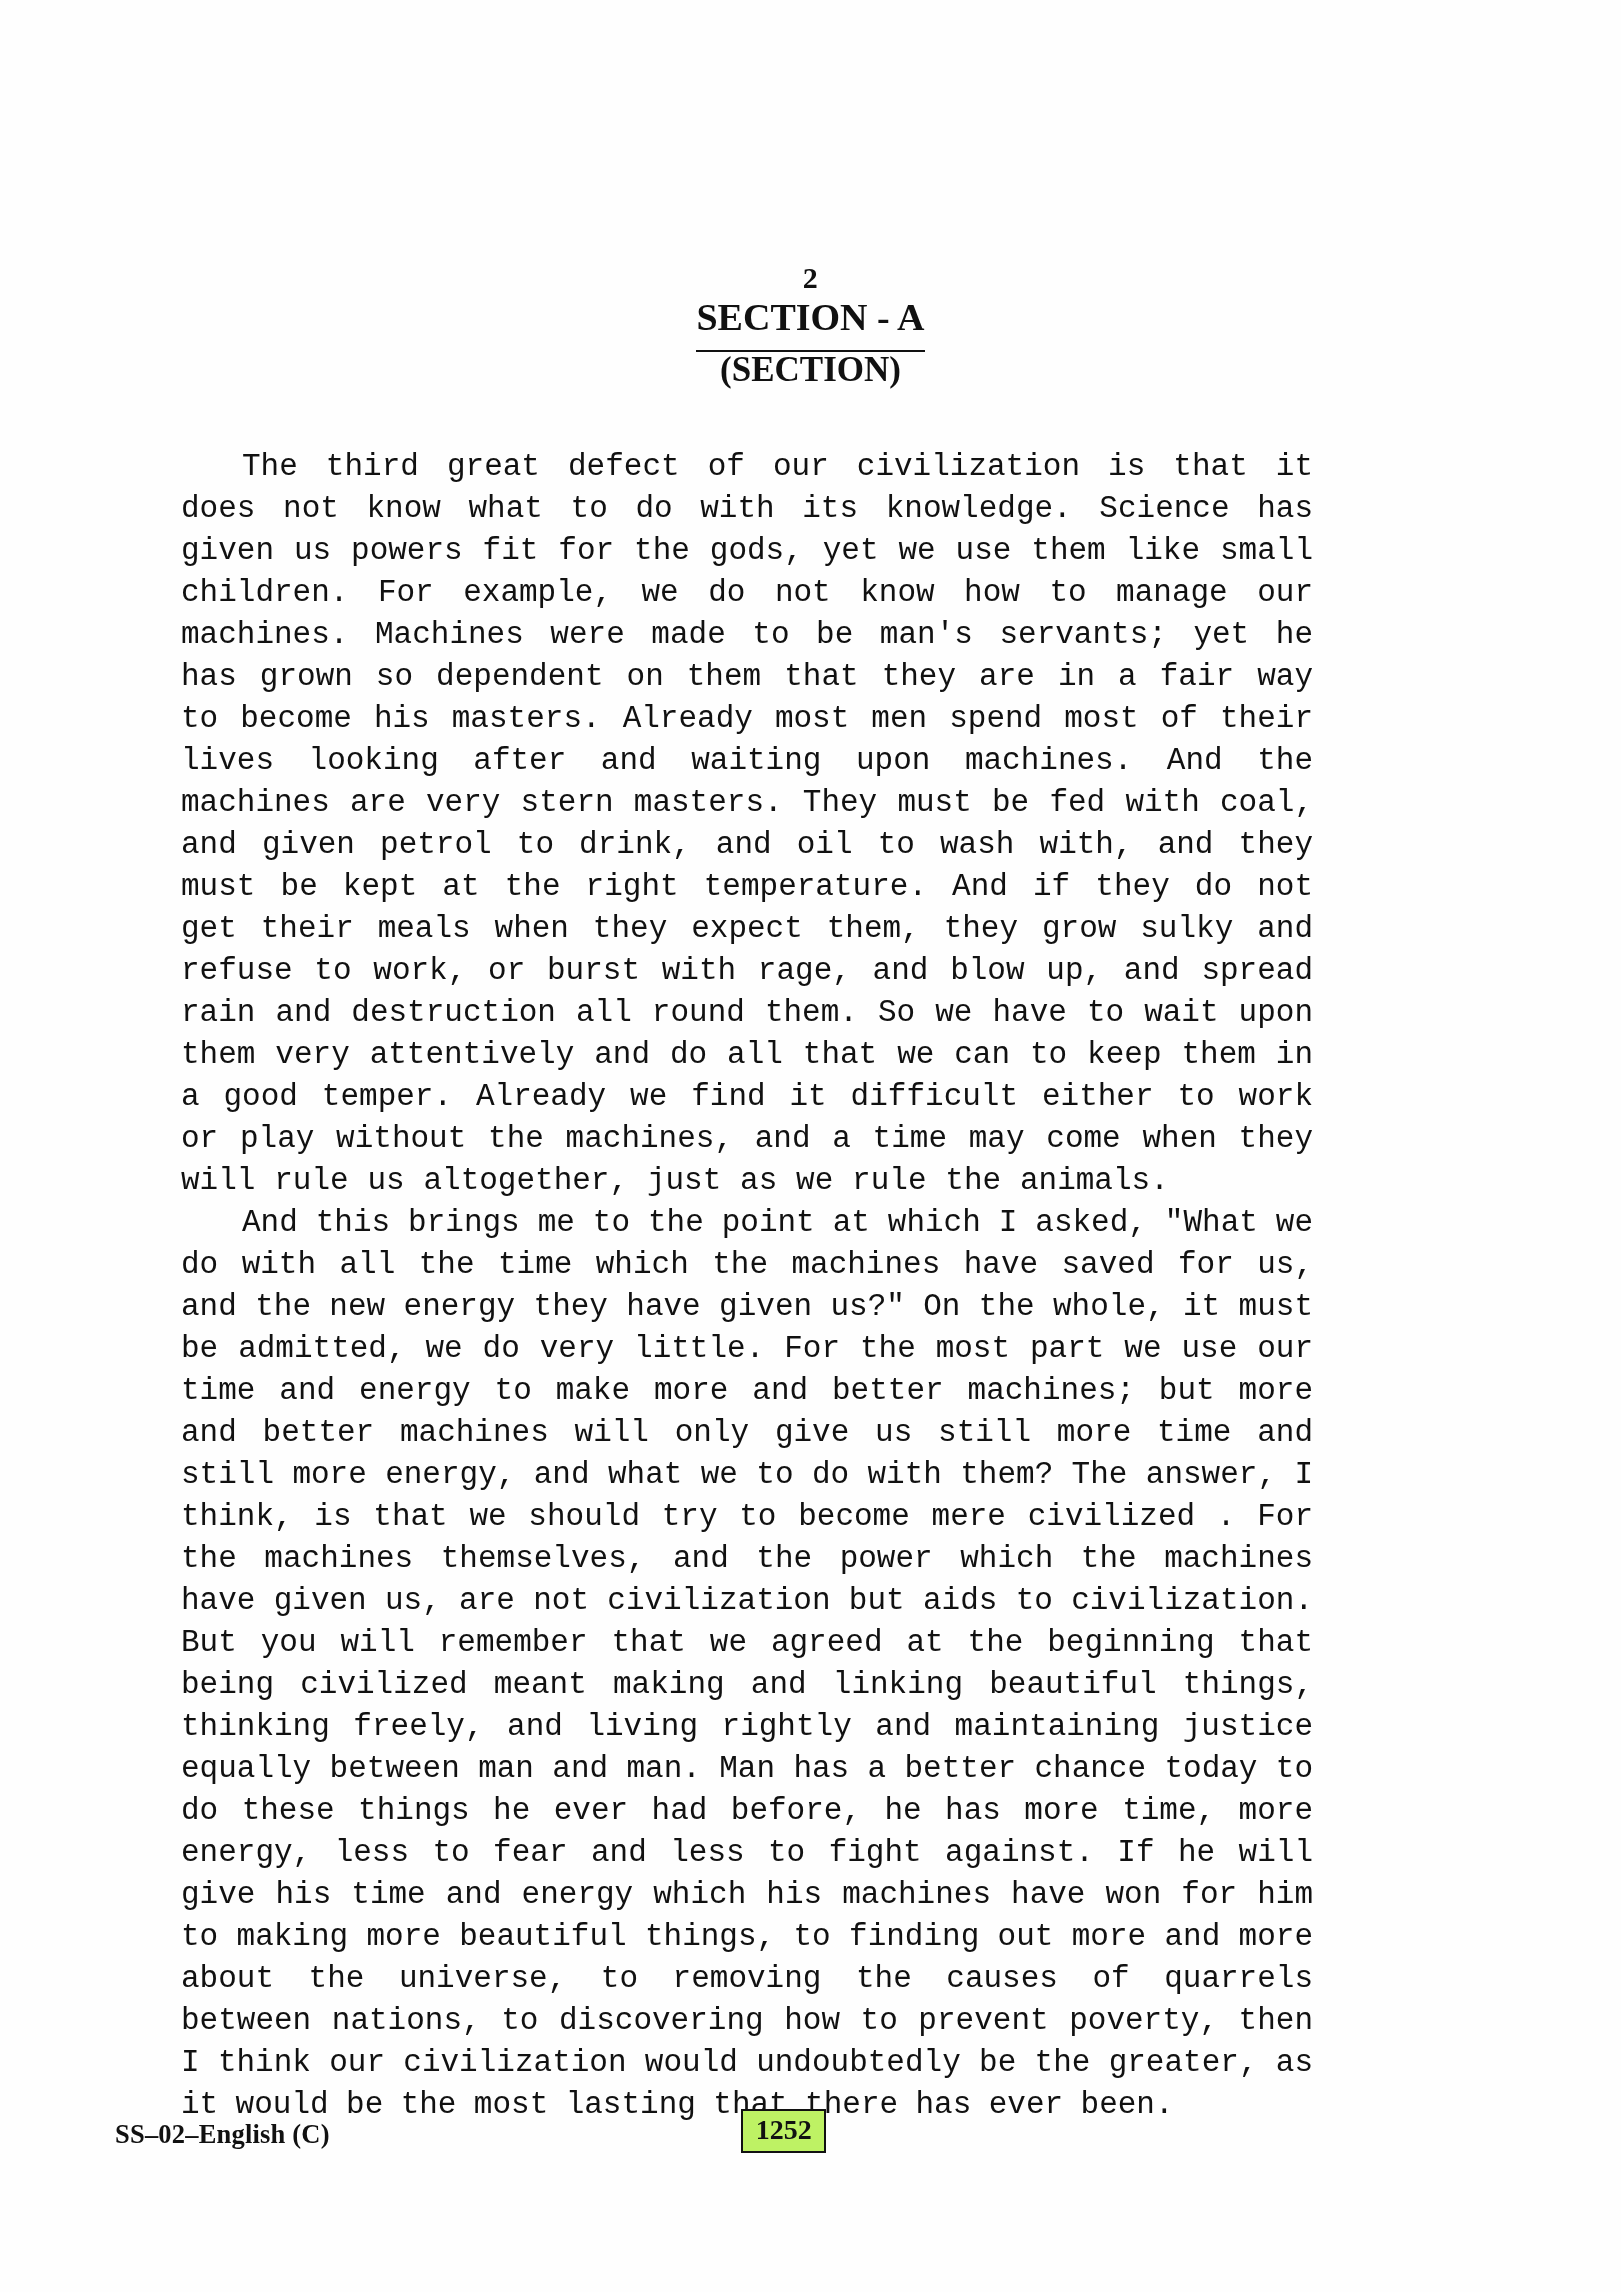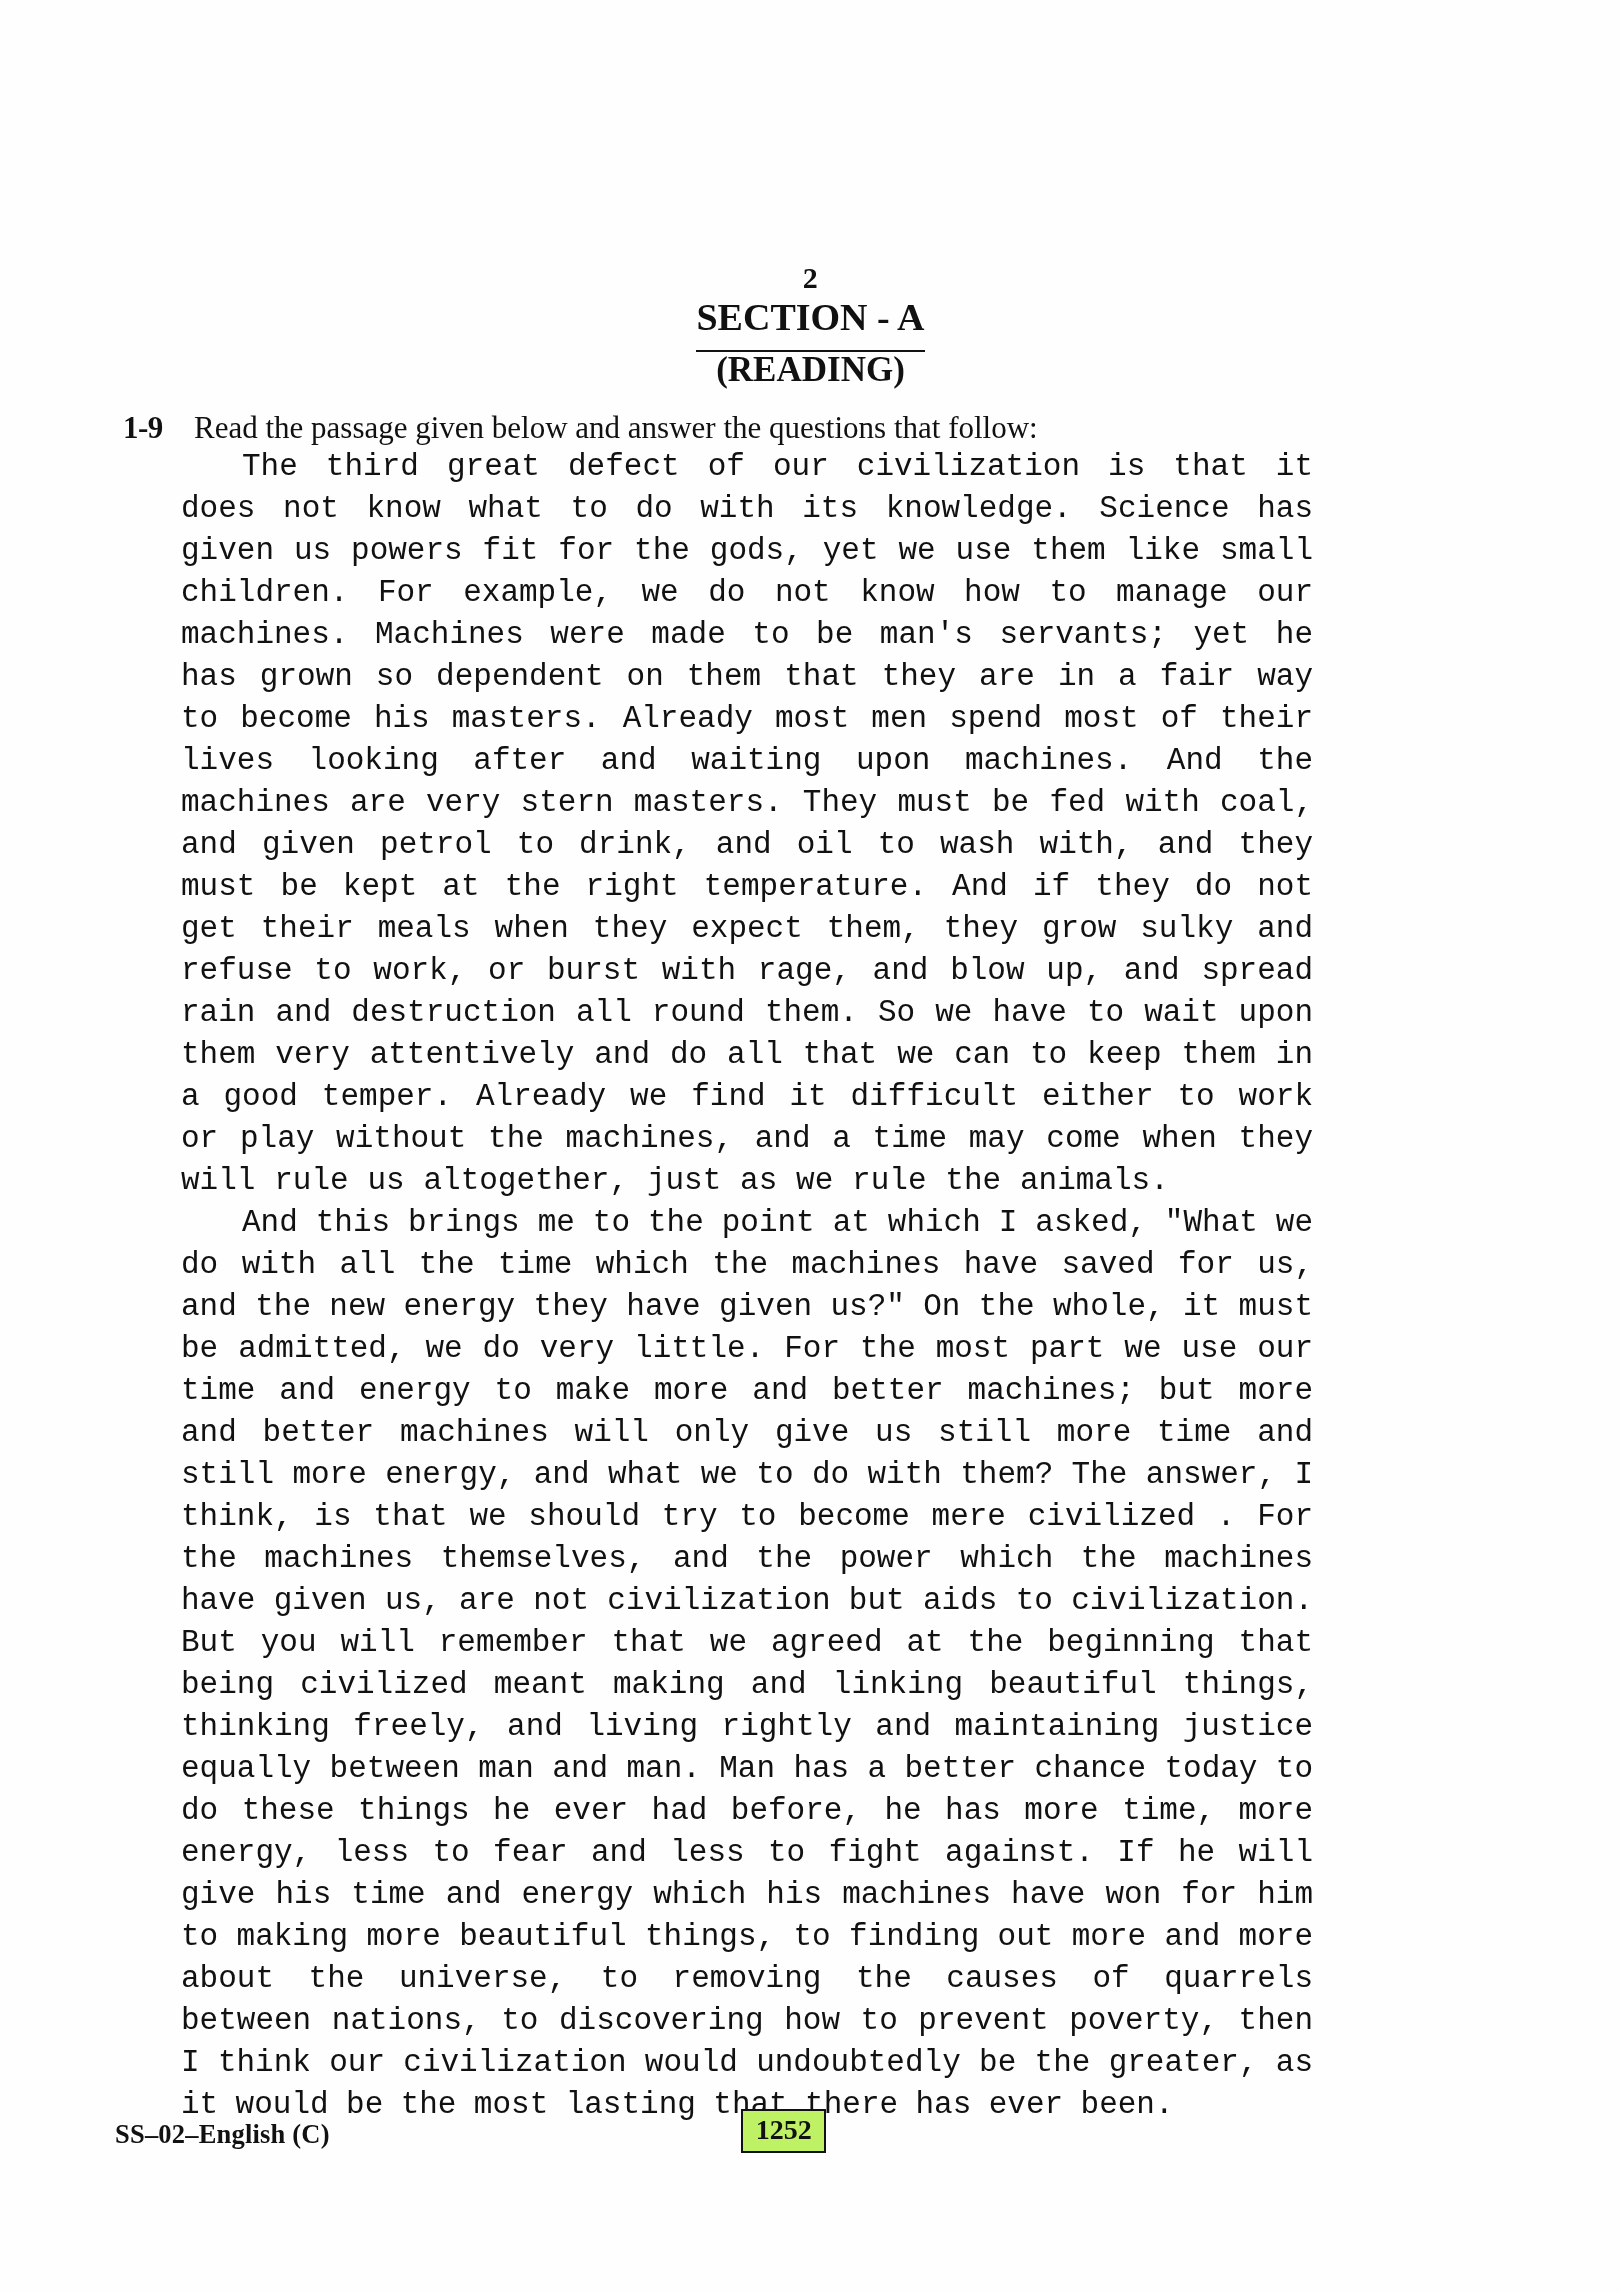--- a/index.html
+++ b/index.html
@@ -135,26 +135,22 @@
 <body>
 
 <div class="page">
 
   <div class="page-number">2</div>
 
   <div class="section-title">
     <span class="ul">SECTION - A</span>
   </div>
 
-  <div class="section-sub">(READING)</div>
+  <div class="section-sub">(SECTION)</div>
 
-  <div class="instruction">
-    <span class="qno">1-9</span>
-    <span class="itext">Read the passage given below and answer the questions that follow:</span>
-  </div>
 
   <div class="passage">
     <p>The third great defect of our civilization is that it does not know what to do with its knowledge. Science has given us powers fit for the gods, yet we use them like small children. For example, we do not know how to manage our machines. Machines were made to be man's servants; yet he has grown so dependent on them that they are in a fair way to become his masters. Already most men spend most of their lives looking after and waiting upon machines. And the machines are very stern masters. They must be fed with coal, and given petrol to drink, and oil to wash with, and they must be kept at the right temperature. And if they do not get their meals when they expect them, they grow sulky and refuse to work, or burst with rage, and blow up, and spread rain and destruction all round them. So we have to wait upon them very attentively and do all that we can to keep them in a good temper.  Already we find it difficult either to work or play without the machines, and a time may come when they will rule us altogether, just as we rule the animals.</p>
     <p class="tight">And this brings me to the point at which I asked, "What we do with all the time which the machines have saved for us, and the new energy they have given us?" On the whole, it must be admitted, we do very little. For the most part we use our time and energy to make more and better machines; but more and better machines will only give us still more time and still more energy, and what we to do with them? The answer, I think, is that we should try to become mere civilized . For the machines themselves, and the power which the machines have given us, are not civilization but aids to civilization. But you will remember that we agreed at the beginning that being civilized meant making and linking beautiful things, thinking freely, and living rightly and maintaining justice equally between man and man. Man has a better chance today to do these things he ever had before, he has more time, more energy, less to fear and less to fight against. If he will give his time and energy which his machines have won for him to making more beautiful things, to finding out more and more about the universe, to removing the causes of quarrels between nations, to discovering how to prevent poverty, then I think our civilization would undoubtedly be the greater, as it would be the most lasting that there has ever been.</p>
   </div>
 
   <div class="footer-left">SS–02–English (C)</div>
 
   <div class="footer-box">1252</div>
 

